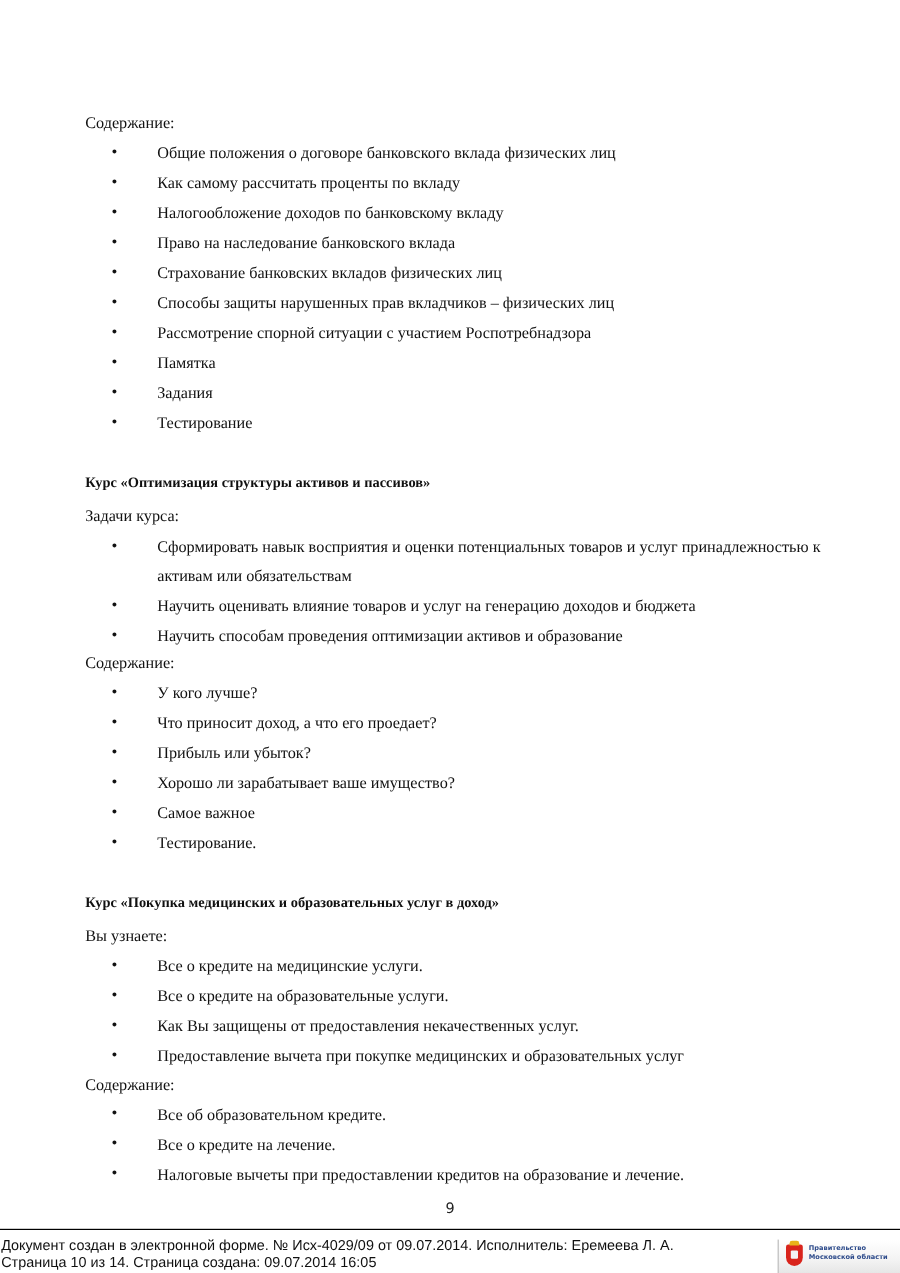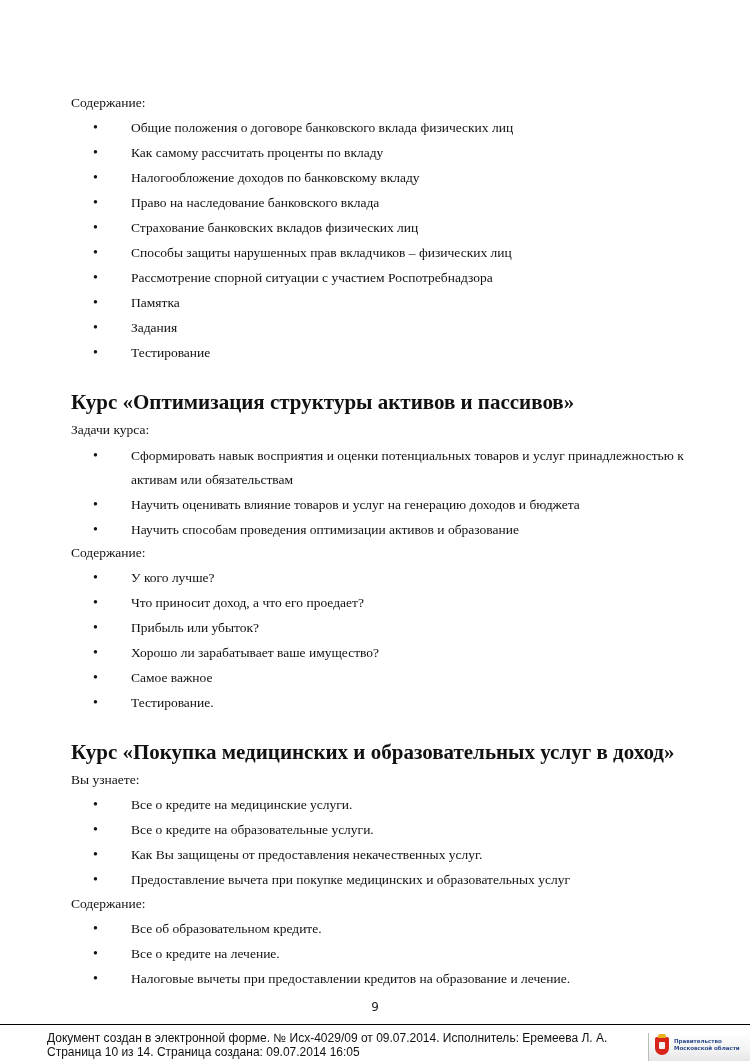--- a/index.html
+++ b/index.html
@@ -1,29 +1,29 @@
 <!DOCTYPE html>
 <html><head>
 <meta charset="utf-8">
 <style>
   html, body { margin:0; padding:0; background:#ffffff; }
   body { width:750px; height:1061px; position:relative; overflow:hidden; color:#111; }
   .page { position:absolute; left:0; top:16px; width:750px; height:1020px; }
   .serif { font-family: "Liberation Serif", "DejaVu Serif", serif; }
   .label { position:absolute; left:71px; font-size:13.5px; line-height:16px; }
-  .heading { position:absolute; left:71px; font-size:21px; font-weight:bold; line-height:20px; }
+  .heading { position:absolute; left:71px; font-size:12px; font-weight:bold; line-height:20px; }
   ul.blist { position:absolute; left:0; margin:0; padding:0; list-style:none; }
   ul.blist li { position:relative; font-size:13.5px; line-height:16px; height:25px; }
   ul.blist li .bullet { position:absolute; left:93px; top:0; font-size:14px; }
   ul.blist li .txt { position:absolute; left:116px; top:0; white-space:nowrap;margin-left:15px; }
   ul.blist li.two { height:49px; }
   ul.blist li.two .txt { white-space:normal; width:580px; line-height:24px; top:-4px; }
   .pagenum { position:absolute; left:0; width:750px; top:984px; text-align:center; font-family:"DejaVu Sans","Liberation Sans",sans-serif; font-size:12px; color:#222; }
   .footer-rule { position:absolute; left:0; top:1024px; width:750px; height:1px; background:#000; }
-  .footer-text { position:absolute; left:1px; top:1031px; font-family:"Liberation Sans","DejaVu Sans",sans-serif; font-size:12px; line-height:14px; color:#111; white-space:nowrap;padding-left:46px; }
+  .footer-text { position:absolute; left:1px; top:1031px; font-family:"Liberation Sans","DejaVu Sans",sans-serif; font-size:12px; line-height:14px; color:#111; white-space:nowrap; }
   .logo { position:absolute; left:648px; top:1033px; width:102px; height:28px; border-left:1px solid #bbb; background:linear-gradient(180deg,#ffffff 0%,#f3f3f3 60%,#e6e6e6 100%); }
   .logo .emblem { position:absolute; left:6px; top:4px; width:14px; height:18px; background:#d9241c; border-radius:2px 2px 7px 7px; }
   .logo .emblem::before { content:""; position:absolute; left:3px; top:-3px; width:8px; height:4px; background:#e8b21a; border-radius:2px 2px 0 0; }
   .logo .emblem::after { content:""; position:absolute; left:4px; top:5px; width:6px; height:7px; background:#f3f3f3; border-radius:1px; }
   .logo .ltxt { position:absolute; left:25px; top:5px; font-family:"DejaVu Sans","Liberation Sans",sans-serif; font-size:5.5px; line-height:7px; color:#2c4a8a; font-weight:bold; }
 </style>
 </head>
 <body>
 
 <div class="page serif">

